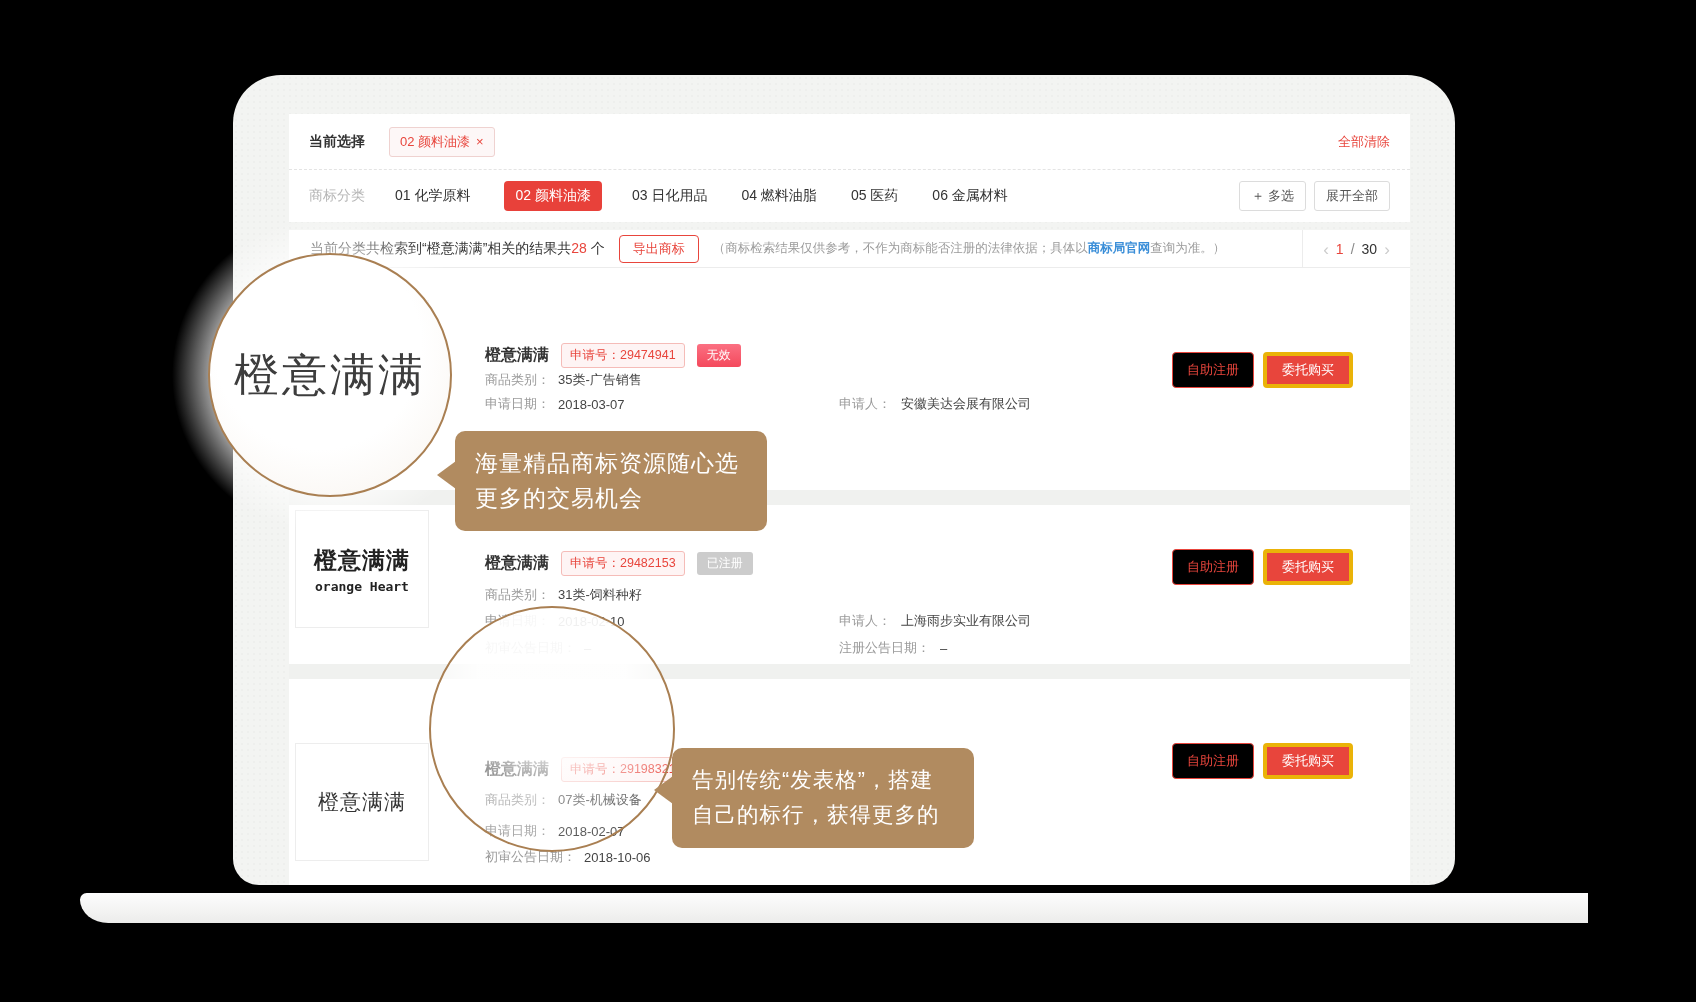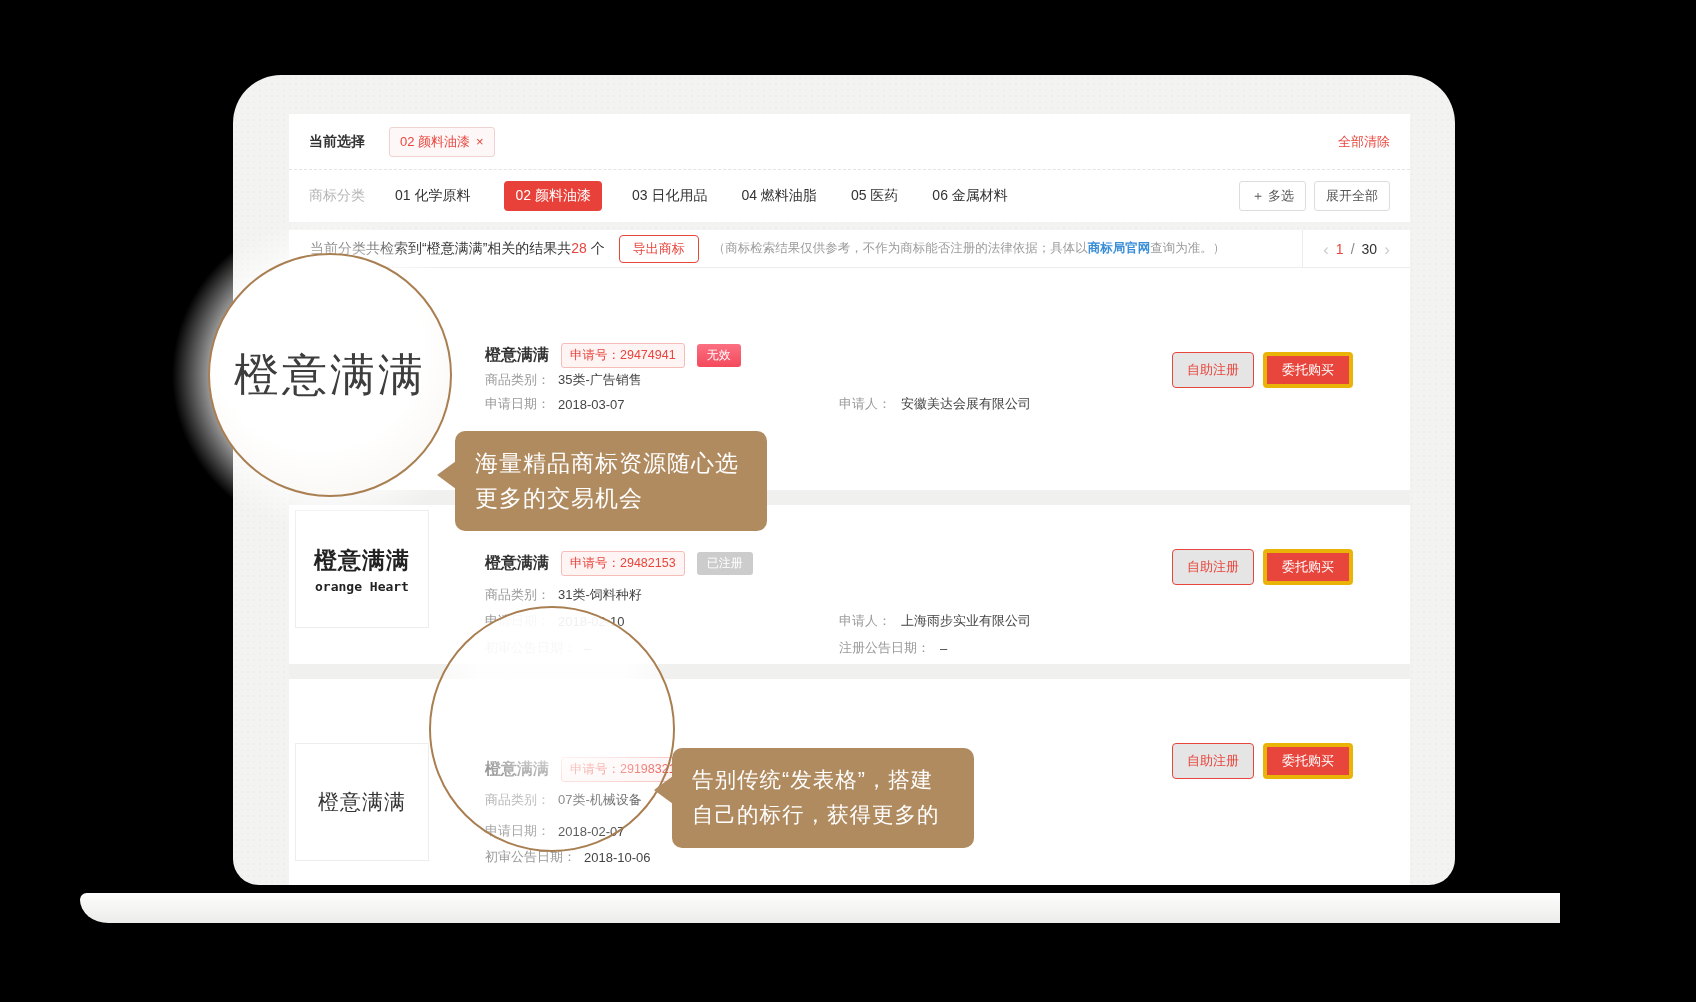--- a/index.html
+++ b/index.html
@@ -1,17 +1,17 @@
 <!DOCTYPE html>
 <html><head>
 <meta charset="utf-8">
 <style>
   html,body{margin:0;padding:0;background:#000;}
   .stage{position:relative;width:1560px;height:1002px;background:#000;overflow:hidden;
-         font-family:"Liberation Sans","DejaVu Sans",sans-serif;-webkit-font-smoothing:antialiased;}
+         font-family:"Liberation Sans","DejaVu Sans",sans-serif;padding-left:28px;-webkit-font-smoothing:antialiased;}
 
   
   .window{position:absolute;left:233px;top:75px;width:1222px;height:810px;background:#f3f4f2;
           background-image:radial-gradient(rgba(0,0,0,0.018) 1px, rgba(0,0,0,0) 1px);background-size:6px 6px;
           border-radius:48px 48px 26px 26px;overflow:hidden;z-index:1;}
   .base{position:absolute;left:80px;top:893px;width:1540px;height:30px;z-index:2;
         background:linear-gradient(180deg,#fdfdfd,#f4f4f3 55%,#ececeb);
         border-radius:8px 8px 34px 34px / 8px 8px 28px 28px;}
 
   .card{position:absolute;background:#fff;}
@@ -79,21 +79,21 @@
   .lab{color:#9a9a9a;margin-right:8px;}
   .col2{position:absolute;left:354px;display:flex;align-items:center;}
   .col2 .lab{margin-right:10px;}
 
   .r0 .l1{top:75px;}  .r0 .l2{top:103px;} .r0 .l3{top:127px;}
   .r1 .l1{top:46px;}  .r1 .l2{top:81px;}  .r1 .l3{top:107px;} .r1 .l4{top:134px;}
   .r2 .l1{top:78px;}  .r2 .l2{top:112px;} .r2 .l3{top:143px;} .r2 .l4{top:169px;}
 
   .actions{position:absolute;right:57px;display:flex;gap:9px;}
   .r0 .actions{top:84px;} .r1 .actions{top:44px;} .r2 .actions{top:64px;}
-  .btn-o{font-size:13px;color:#e8453c;border:1px solid #e8453c;background:#e5e5e5;border-radius:4px;
+  .btn-o{font-size:13px;color:#e8453c;border:1px solid #e8453c;background:#000000;border-radius:4px;
          padding:5px 14px;cursor:pointer;white-space:nowrap;}
   .btn-s{font-size:13px;color:#fff;border:4px solid #eab308;background:#e8453c;border-radius:4px;
          padding:5px 15px;cursor:pointer;white-space:nowrap;}
 
   
   .halo{position:absolute;left:172px;top:217px;width:316px;height:316px;border-radius:50%;z-index:5;
         background:radial-gradient(closest-side,rgba(255,255,255,0.97) 62%,rgba(255,255,255,0));}
   .mag1{position:absolute;left:208px;top:253px;width:244px;height:244px;border-radius:50%;z-index:6;
         border:2px solid #a97f52;box-sizing:border-box;
         background:radial-gradient(circle at 45% 38%,#ffffff 52%,#f7f2ec 100%);

